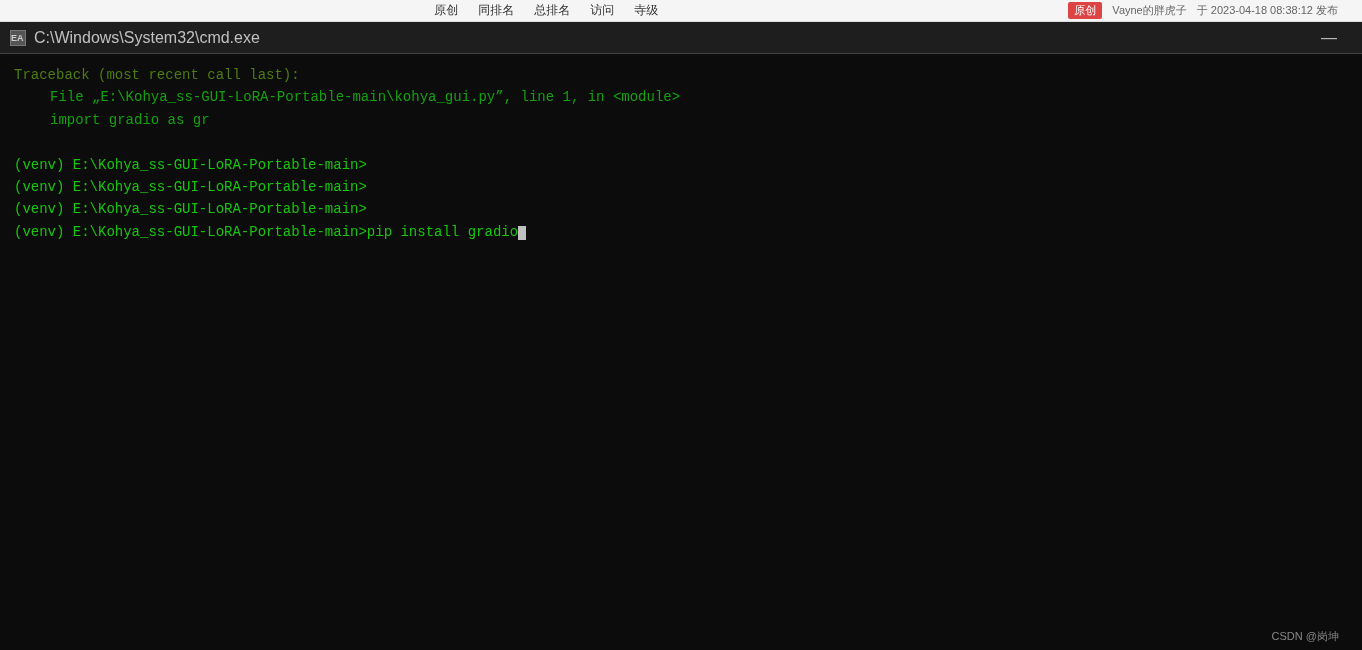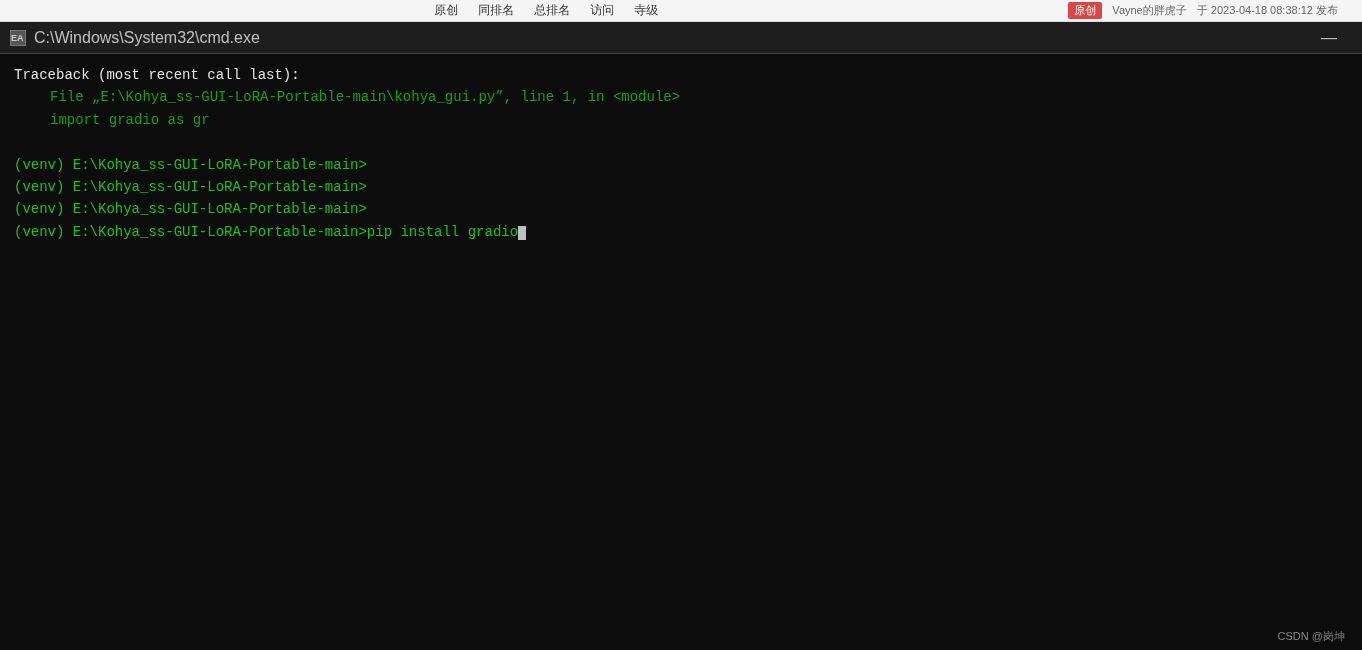--- a/index.html
+++ b/index.html
@@ -118,21 +118,21 @@
     .cmd-content {
       padding: 10px 14px;
       font-family: 'Courier New', 'Lucida Console', monospace;
       font-size: 14px;
       line-height: 1.6;
       background: #0c0c0c;
       height: calc(628px - 32px);
     }
 
     .line-white {
-      color: #e5e5e5;
+      color: #4d7c0f;
     }
 
     .line-cyan {
       color: #13a10e;
     }
 
     .line-error {
       color: #e74856;
     }
 
@@ -154,21 +154,21 @@
     }
 
     @keyframes blink {
       0%, 100% { opacity: 1; }
       50% { opacity: 0; }
     }
 
     .watermark {
       position: absolute;
       bottom: 6px;
-      right: 17px;
+      right: 23px;
       color: #888;
       font-size: 11px;
       font-family: sans-serif;
       text-align: center;
     }
   </style>
 </head>
 <body>
 
 <div class="top-bar">

